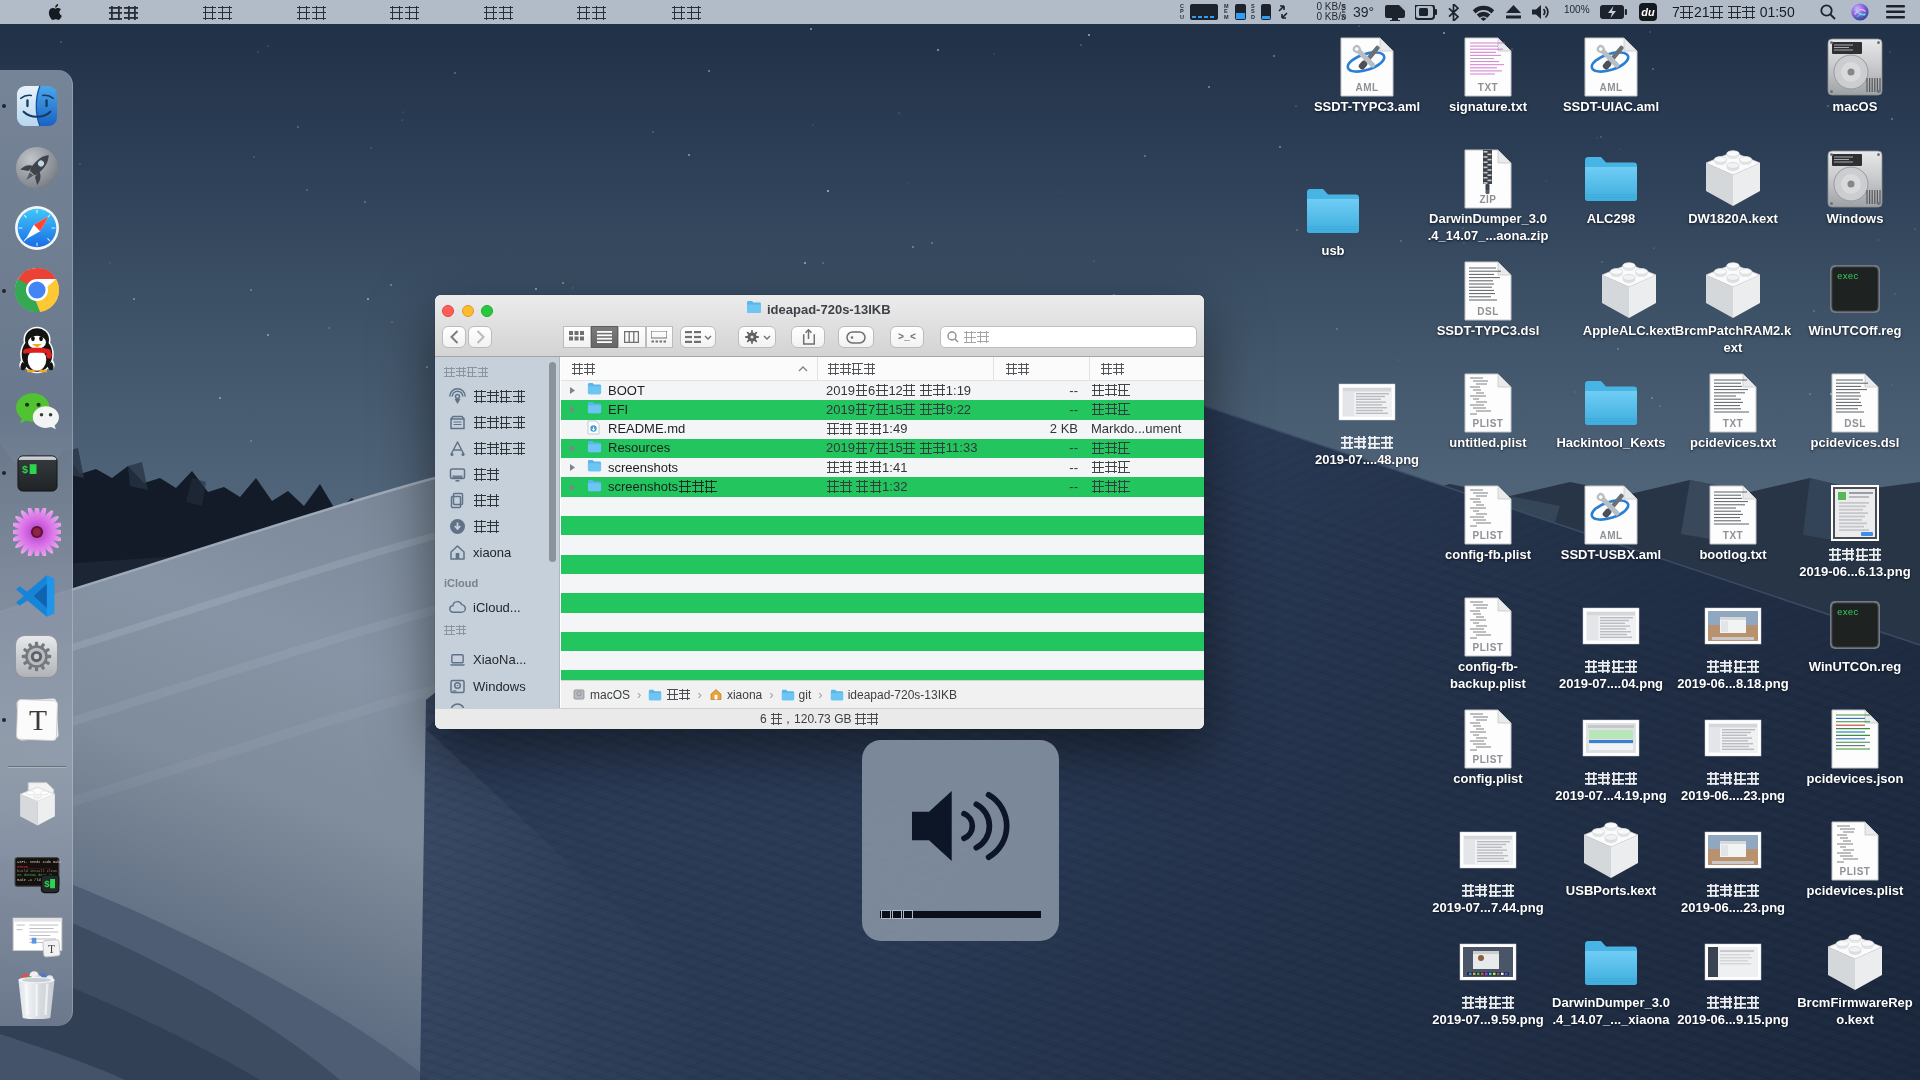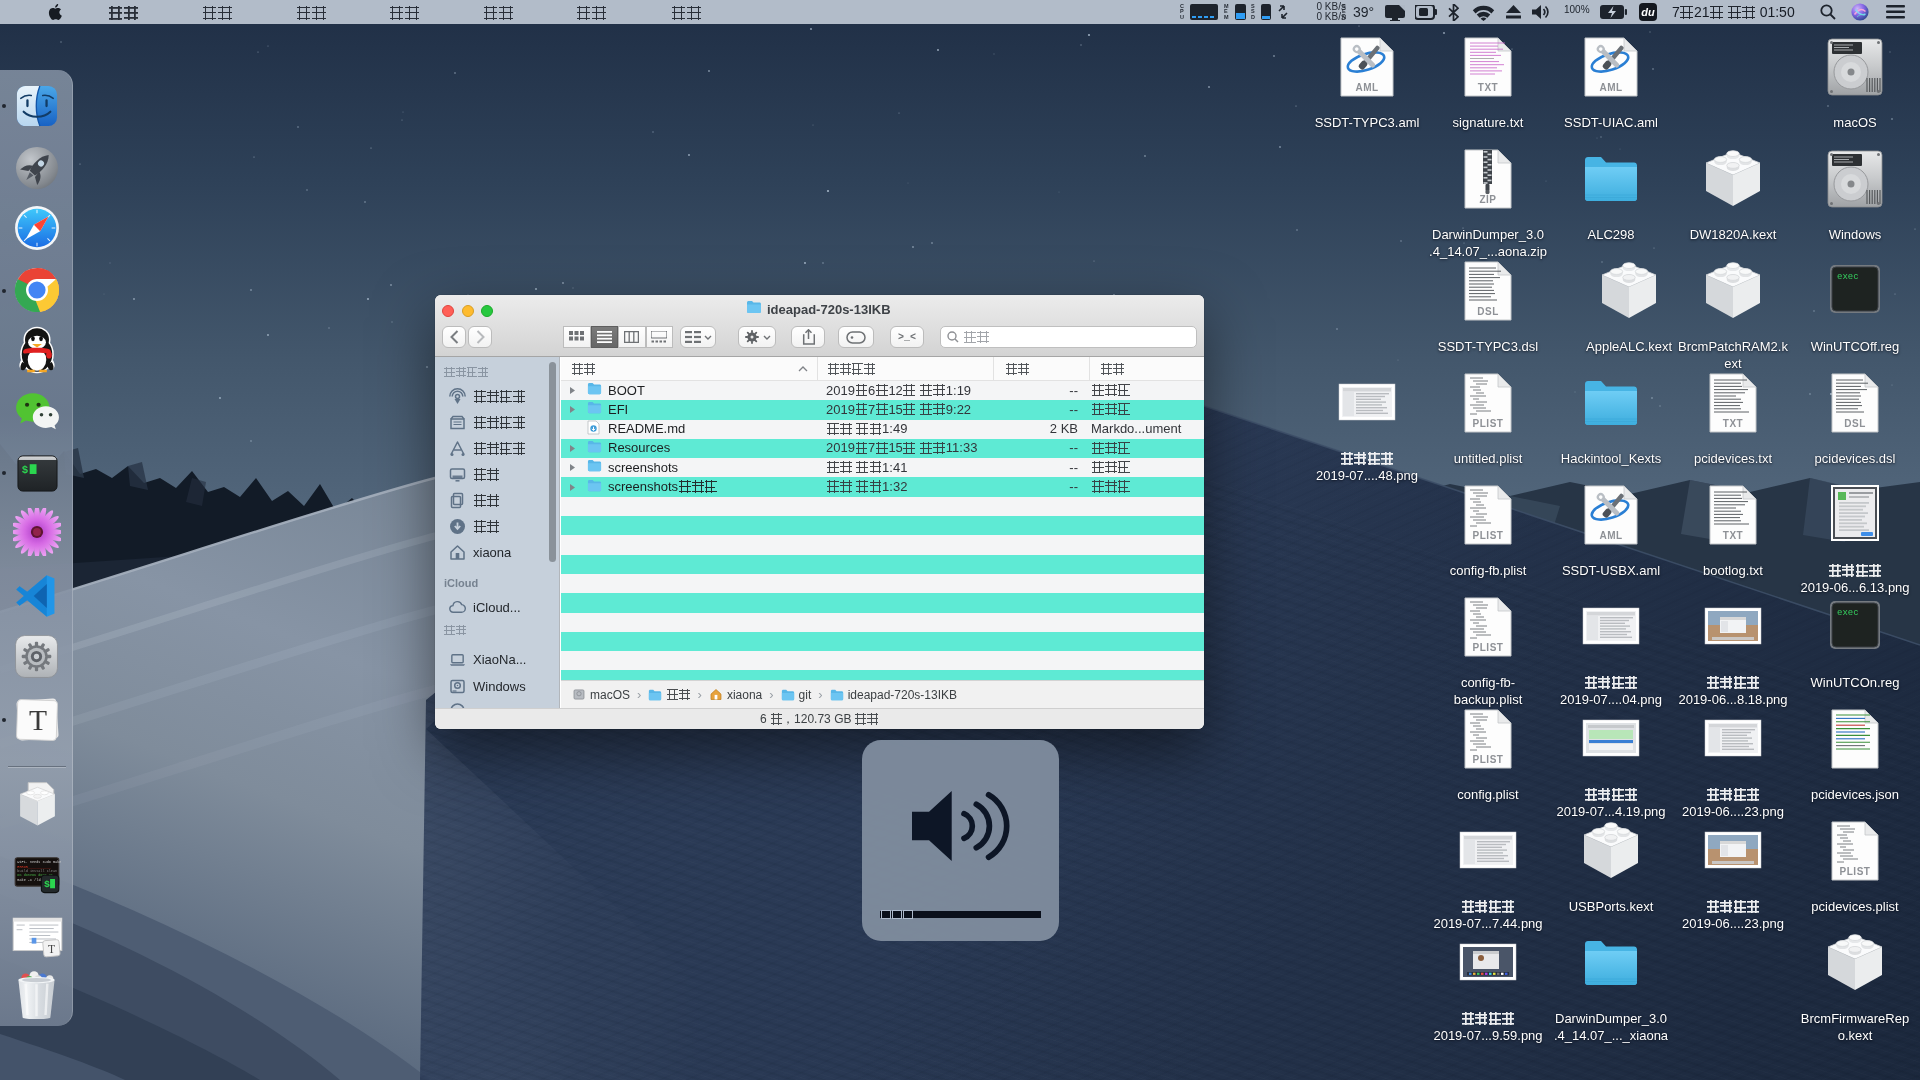--- a/index.html
+++ b/index.html
@@ -34,34 +34,34 @@
 .tsegon { background:linear-gradient(#7b7b7b,#666666); border-color:#5e5e5e; }
 #searchf { position:absolute; left:505px; top:31px; width:257px; height:22px; background:#fff; border:1px solid #bfbfbf;
   border-radius:5px; display:flex; align-items:center; }
 #sidebar { left:0; top:62px; width:125px; height:351px; background:#c6d0db; border-right:1px solid #b2b6bb; overflow:hidden; }
 #sidebar .shead { position:absolute; left:9px; font-size:11px; font-weight:bold; color:#768290; }
 #sidebar .shead i.cj { opacity:0.75; }
 #sidebar .sit { position:absolute; left:14px; font-size:13px; color:#23272c; display:flex; align-items:center; gap:7px; white-space:nowrap; }
 #sidebar .sic { width:17px; display:inline-flex; justify-content:center; }
 #sidebar > div { position:absolute; }
 #sscroll { left:114px; top:5px; width:7px; height:200px; background:rgba(90,95,100,0.55); border-radius:4px; }
-#flist { left:126px; top:62px; width:643px; height:323px; background:#5eead4; overflow:hidden; }
+#flist { left:126px; top:62px; width:643px; height:323px; background:#22c55e; overflow:hidden; }
 .stripe { position:absolute; left:0; width:643px; height:19.3px; background:#f4f5f6; }
 #fhead { position:absolute; left:0; top:0; width:643px; height:24px; background:#fbfbfb; border-bottom:1px solid #e2e2e2; font-size:12px; color:#43474c; }
 #fhead .coldiv { position:absolute; top:0; width:1px; height:24px; background:#e2e2e2; }
 #flist .frow { position:absolute; left:0; width:643px; height:19.3px; font-size:13px; margin-top:24px; }
 #pathbar { left:126px; top:385px; width:643px; height:28px; background:#f1f1f1; border-top:1px solid #d3d3d3;
   display:flex; align-items:center; padding-left:11px; font-size:12px; color:#3c4043; }
 #pathbar .pbi { display:inline-flex; align-items:center; gap:4px; }
 #pathbar .pbsep { color:#9aa0a6; margin:0 7px; font-size:13px; }
 #statusbar { left:0; top:413px; width:769px; height:21px; background:#eaeaea; border-top:1px solid #cfcfcf;
   border-radius:0 0 6px 6px; text-align:center; font-size:12px; color:#3c4043; line-height:20px; }
 .di { position:absolute; width:140px; text-align:center; }
 .di > svg { display:block; margin:0 auto; }
-.dlab { margin-top:17px; font-size:13px; font-weight:normal; color:#ffffff; line-height:16.5px;
+.dlab { margin-top:1px; font-size:13px; font-weight:bold; color:#ffffff; line-height:16.5px;
   text-shadow:0 1px 2.5px rgba(10,16,28,0.85), 0 0 1px rgba(10,16,28,0.5); }
 #hud { position:absolute; left:862px; top:740px; width:197px; height:201px; border-radius:19px;
   background:rgba(126,139,157,0.97); }
 </style></head>
 <body>
 <div id="stage">
 <svg id="wp" width="1920" height="1080" viewBox="0 0 1920 1080" preserveAspectRatio="none">
 <defs>
  <linearGradient id="sky" x1="0" y1="0" x2="0" y2="1">
    <stop offset="0" stop-color="#1f2e45"></stop>
@@ -1869,37 +1869,73 @@
         </defs>
 <path d="M6 12 C6 10.3 7.3 9 9 9 H22 L27 14.5 H55 C56.7 14.5 58 15.8 58 17.5 V50 C58 51.7 56.7 53 55 53 H9 C7.3 53 6 51.7 6 50 Z" fill="#47b4e4"></path>
 <path d="M6 19 H58 V50 C58 51.7 56.7 53 55 53 H9 C7.3 53 6 51.7 6 50 Z" fill="url(#fg0)"></path>
 <path d="M6 47 H58 M6 49.5 H58" stroke="#39a5d6" stroke-width="0.8" opacity="0.7"></path>
 </svg>
       <div class="dlab">
         <div>DarwinDumper_3.0</div>
         <div>.4_14.07_..._xiaona</div>
       </div>
     </div>
+    <div class="di" style="left:1663px;top:932px">
+      <svg width="64" height="62" viewBox="0 0 64 62">
+        <g>
+<rect x="4" y="12" width="56" height="36" fill="#ffffff" stroke="#c9ccd0" stroke-width="0.5"></rect>
+<g transform="translate(7,15)">
+            <rect x="0" y="0" width="50" height="30" fill="#eef0f2"></rect>
+            <rect x="0" y="0" width="10" height="30" fill="#3a4350"></rect>
+            <rect x="12" y="3" width="34" height="2" fill="#c8cacd"></rect>
+            <rect x="12" y="7" width="30" height="1.5" fill="#d5d7d9"></rect>
+            <rect x="12" y="10" width="32" height="1.5" fill="#d5d7d9"></rect>
+            <rect x="12" y="13" width="28" height="1.5" fill="#d5d7d9"></rect>
+            <rect x="12" y="16" width="31" height="1.5" fill="#d5d7d9"></rect>
+          </g>
+</g>
+      </svg>
+      <div class="dlab">
+        <div><i class="cj lab"></i><i class="cj a lab"></i><i class="cj b lab"></i><i class="cj c lab"></i></div>
+        <div>2019-06...9.15.png</div>
+      </div>
+    </div>
     <div class="di" style="left:1785px;top:932px">
       <svg width="64" height="62" viewBox="0 0 64 62">
 <polygon points="32,4 59,15 32,27 5,15" fill="#fafbfc" stroke="#d0d3d6" stroke-width="0.8"></polygon>
 <polygon points="5,15 32,27 32,58 5,43" fill="#d5d8db"></polygon>
 <polygon points="59,15 32,27 32,58 59,43" fill="#ebedee"></polygon>
 <path d="M25.8 5.6 a6.2 2.9 0 0 1 12.4 0 l0 2.6 a6.2 2.9 0 0 1 -12.4 0 Z" fill="#e6e8ea"></path>
 <ellipse cx="32" cy="5.6" rx="6.2" ry="2.9" fill="#fbfbfb" stroke="#d2d5d8" stroke-width="0.7"></ellipse>
 <path d="M13.3 11.5 a6.2 2.9 0 0 1 12.4 0 l0 2.6 a6.2 2.9 0 0 1 -12.4 0 Z" fill="#e2e4e6"></path>
 <ellipse cx="19.5" cy="11.5" rx="6.2" ry="2.9" fill="#f8f9f9" stroke="#d2d5d8" stroke-width="0.7"></ellipse>
 <path d="M38.3 11.5 a6.2 2.9 0 0 1 12.4 0 l0 2.6 a6.2 2.9 0 0 1 -12.4 0 Z" fill="#e2e4e6"></path>
 <ellipse cx="44.5" cy="11.5" rx="6.2" ry="2.9" fill="#f8f9f9" stroke="#d2d5d8" stroke-width="0.7"></ellipse>
 <path d="M25.8 17.4 a6.2 2.9 0 0 1 12.4 0 l0 2.6 a6.2 2.9 0 0 1 -12.4 0 Z" fill="#dcdee0"></path>
 <ellipse cx="32" cy="17.4" rx="6.2" ry="2.9" fill="#f1f2f3" stroke="#d2d5d8" stroke-width="0.7"></ellipse>
 </svg>
       <div class="dlab">
         <div>BrcmFirmwareRep</div>
         <div>o.kext</div>
+      </div>
+    </div>
+    <div class="di" style="left:1263px;top:180px">
+      <svg width="64" height="62" viewBox="0 0 64 62">
+        <defs>
+          <linearGradient id="fg0" x1="0" y1="0" x2="0" y2="1">
+            <stop offset="0" stop-color="#6fcdf5"></stop>
+            <stop offset="1" stop-color="#3eaede"></stop>
+          </linearGradient>
+        </defs>
+<path d="M6 12 C6 10.3 7.3 9 9 9 H22 L27 14.5 H55 C56.7 14.5 58 15.8 58 17.5 V50 C58 51.7 56.7 53 55 53 H9 C7.3 53 6 51.7 6 50 Z" fill="#47b4e4"></path>
+<path d="M6 19 H58 V50 C58 51.7 56.7 53 55 53 H9 C7.3 53 6 51.7 6 50 Z" fill="url(#fg0)"></path>
+<path d="M6 47 H58 M6 49.5 H58" stroke="#39a5d6" stroke-width="0.8" opacity="0.7"></path>
+</svg>
+      <div class="dlab">
+        <div>usb</div>
       </div>
     </div>
 <div id="win">
       <div id="wtop">
         <div style="position:absolute;left:7px;top:10px;width:12px;height:12px;border-radius:50%;background:#ff5f57;border:0.5px solid #e0443e"></div>
         <div style="position:absolute;left:27px;top:10px;width:12px;height:12px;border-radius:50%;background:#febb2e;border:0.5px solid #d89e24"></div>
         <div style="position:absolute;left:46px;top:10px;width:12px;height:12px;border-radius:50%;background:#27c83f;border:0.5px solid #1aab29"></div>
         <div style="position:absolute;left:311px;top:4px;display:flex;align-items:center;gap:5px">
           <span><svg width="16" height="16" viewBox="0 0 16 14" style="vertical-align:0px">
               <path d="M1 2.5 C1 1.7 1.7 1 2.5 1 H6 L7.5 2.6 H13.5 C14.3 2.6 15 3.3 15 4.1 V11.5 C15 12.3 14.3 13 13.5 13 H2.5 C1.7 13 1 12.3 1 11.5 Z" fill="#58b7e8"></path>

